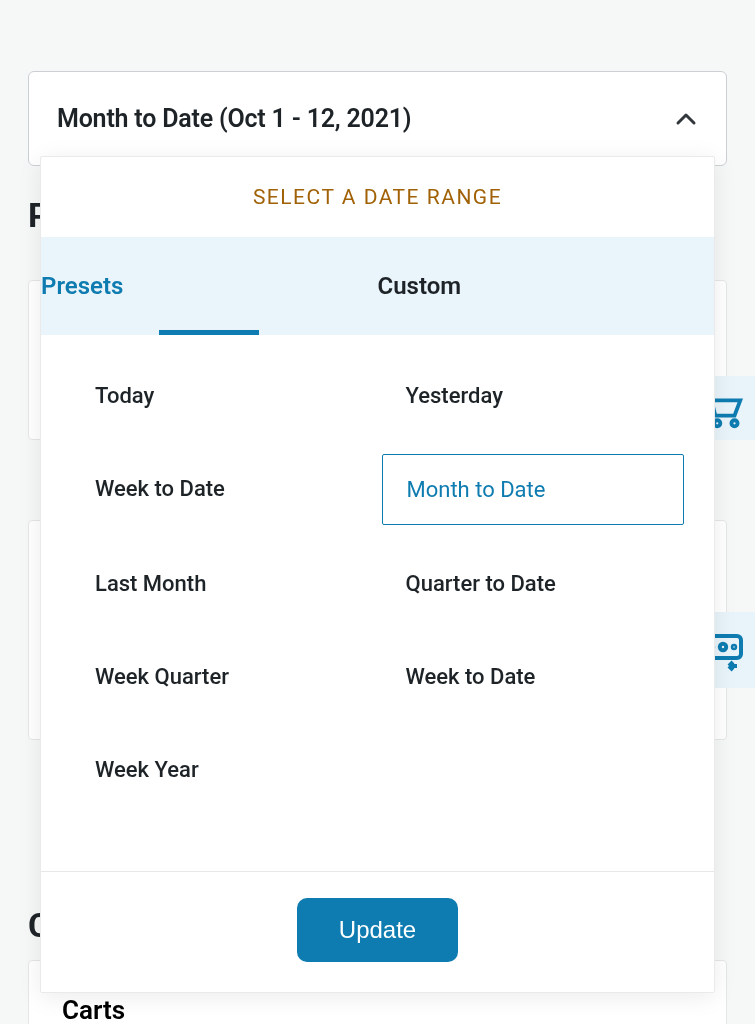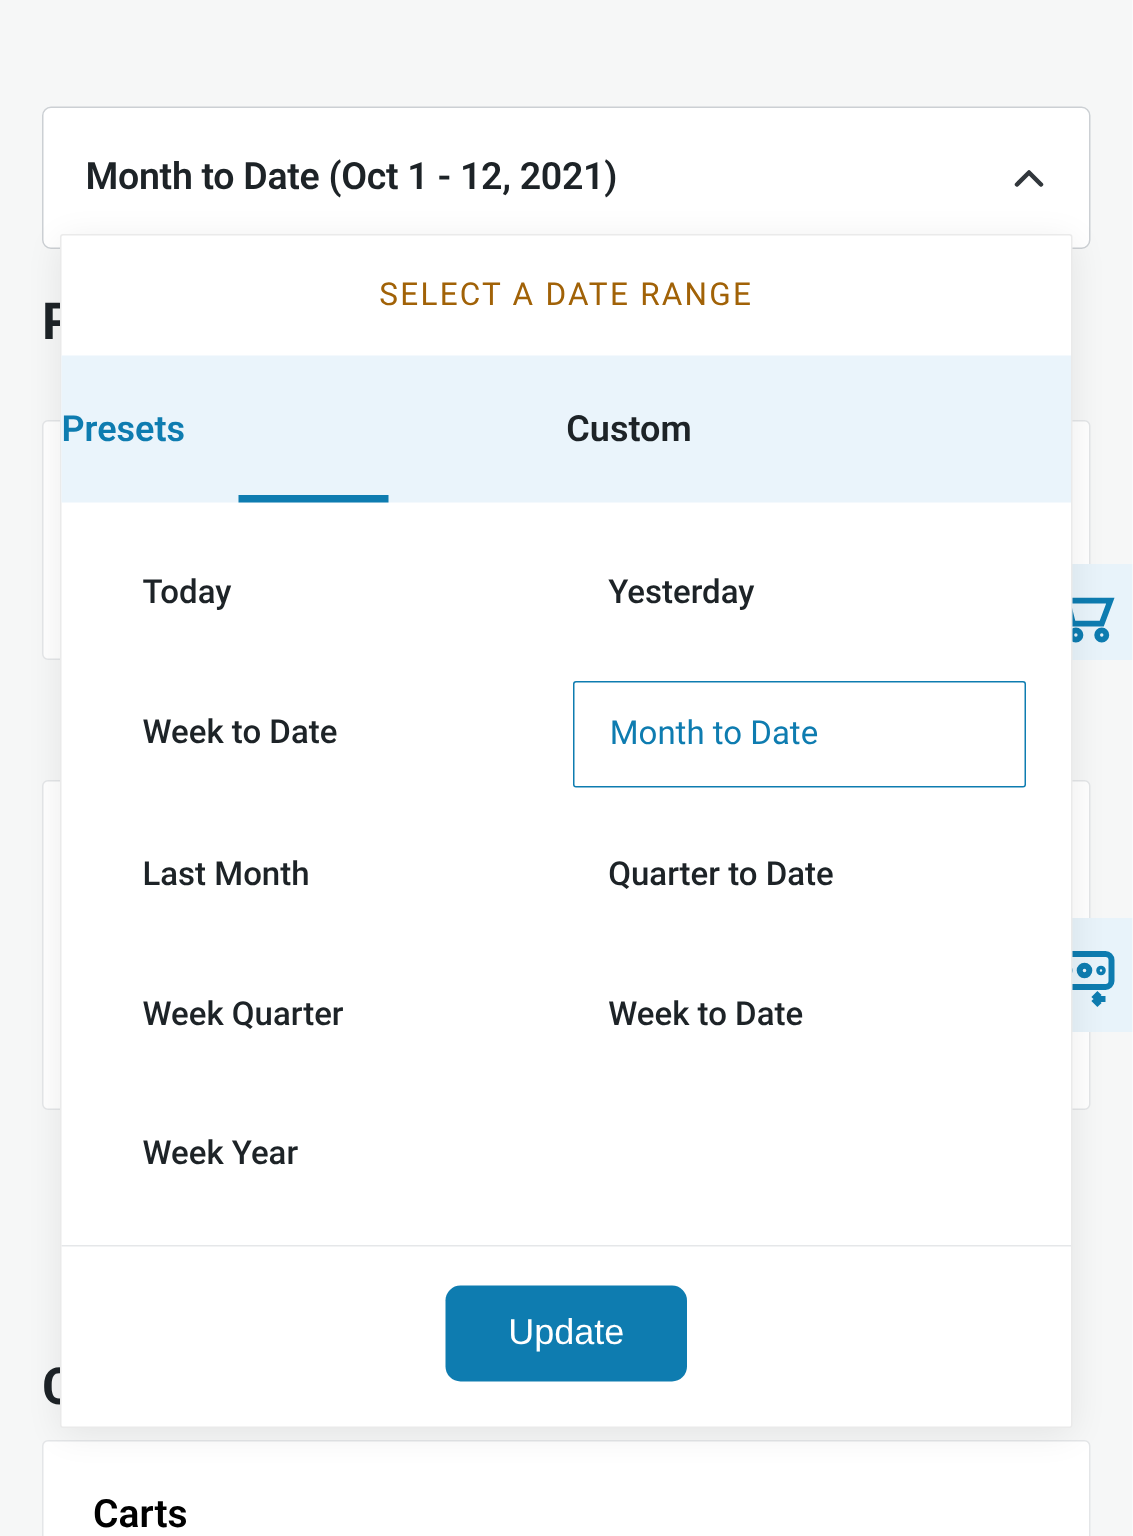--- a/index.html
+++ b/index.html
@@ -149,20 +149,21 @@
     .preset.selected {
       color: #0e7cb0;
       font-weight: 400;
       border: 1.5px solid #0e7cb0;
     }
     .footer {
       border-top: 1px solid #e5e7e9;
       display: flex;
       justify-content: center;
       padding: 26px 0 30px;
+      margin-top: 41px;
     }
     .update-btn {
       background: #0e7cb0;
       color: #fff;
       border: none;
       font-size: 24px;
       font-weight: 500;
       padding: 18px 42px;
       border-radius: 10px;
       cursor: pointer;

